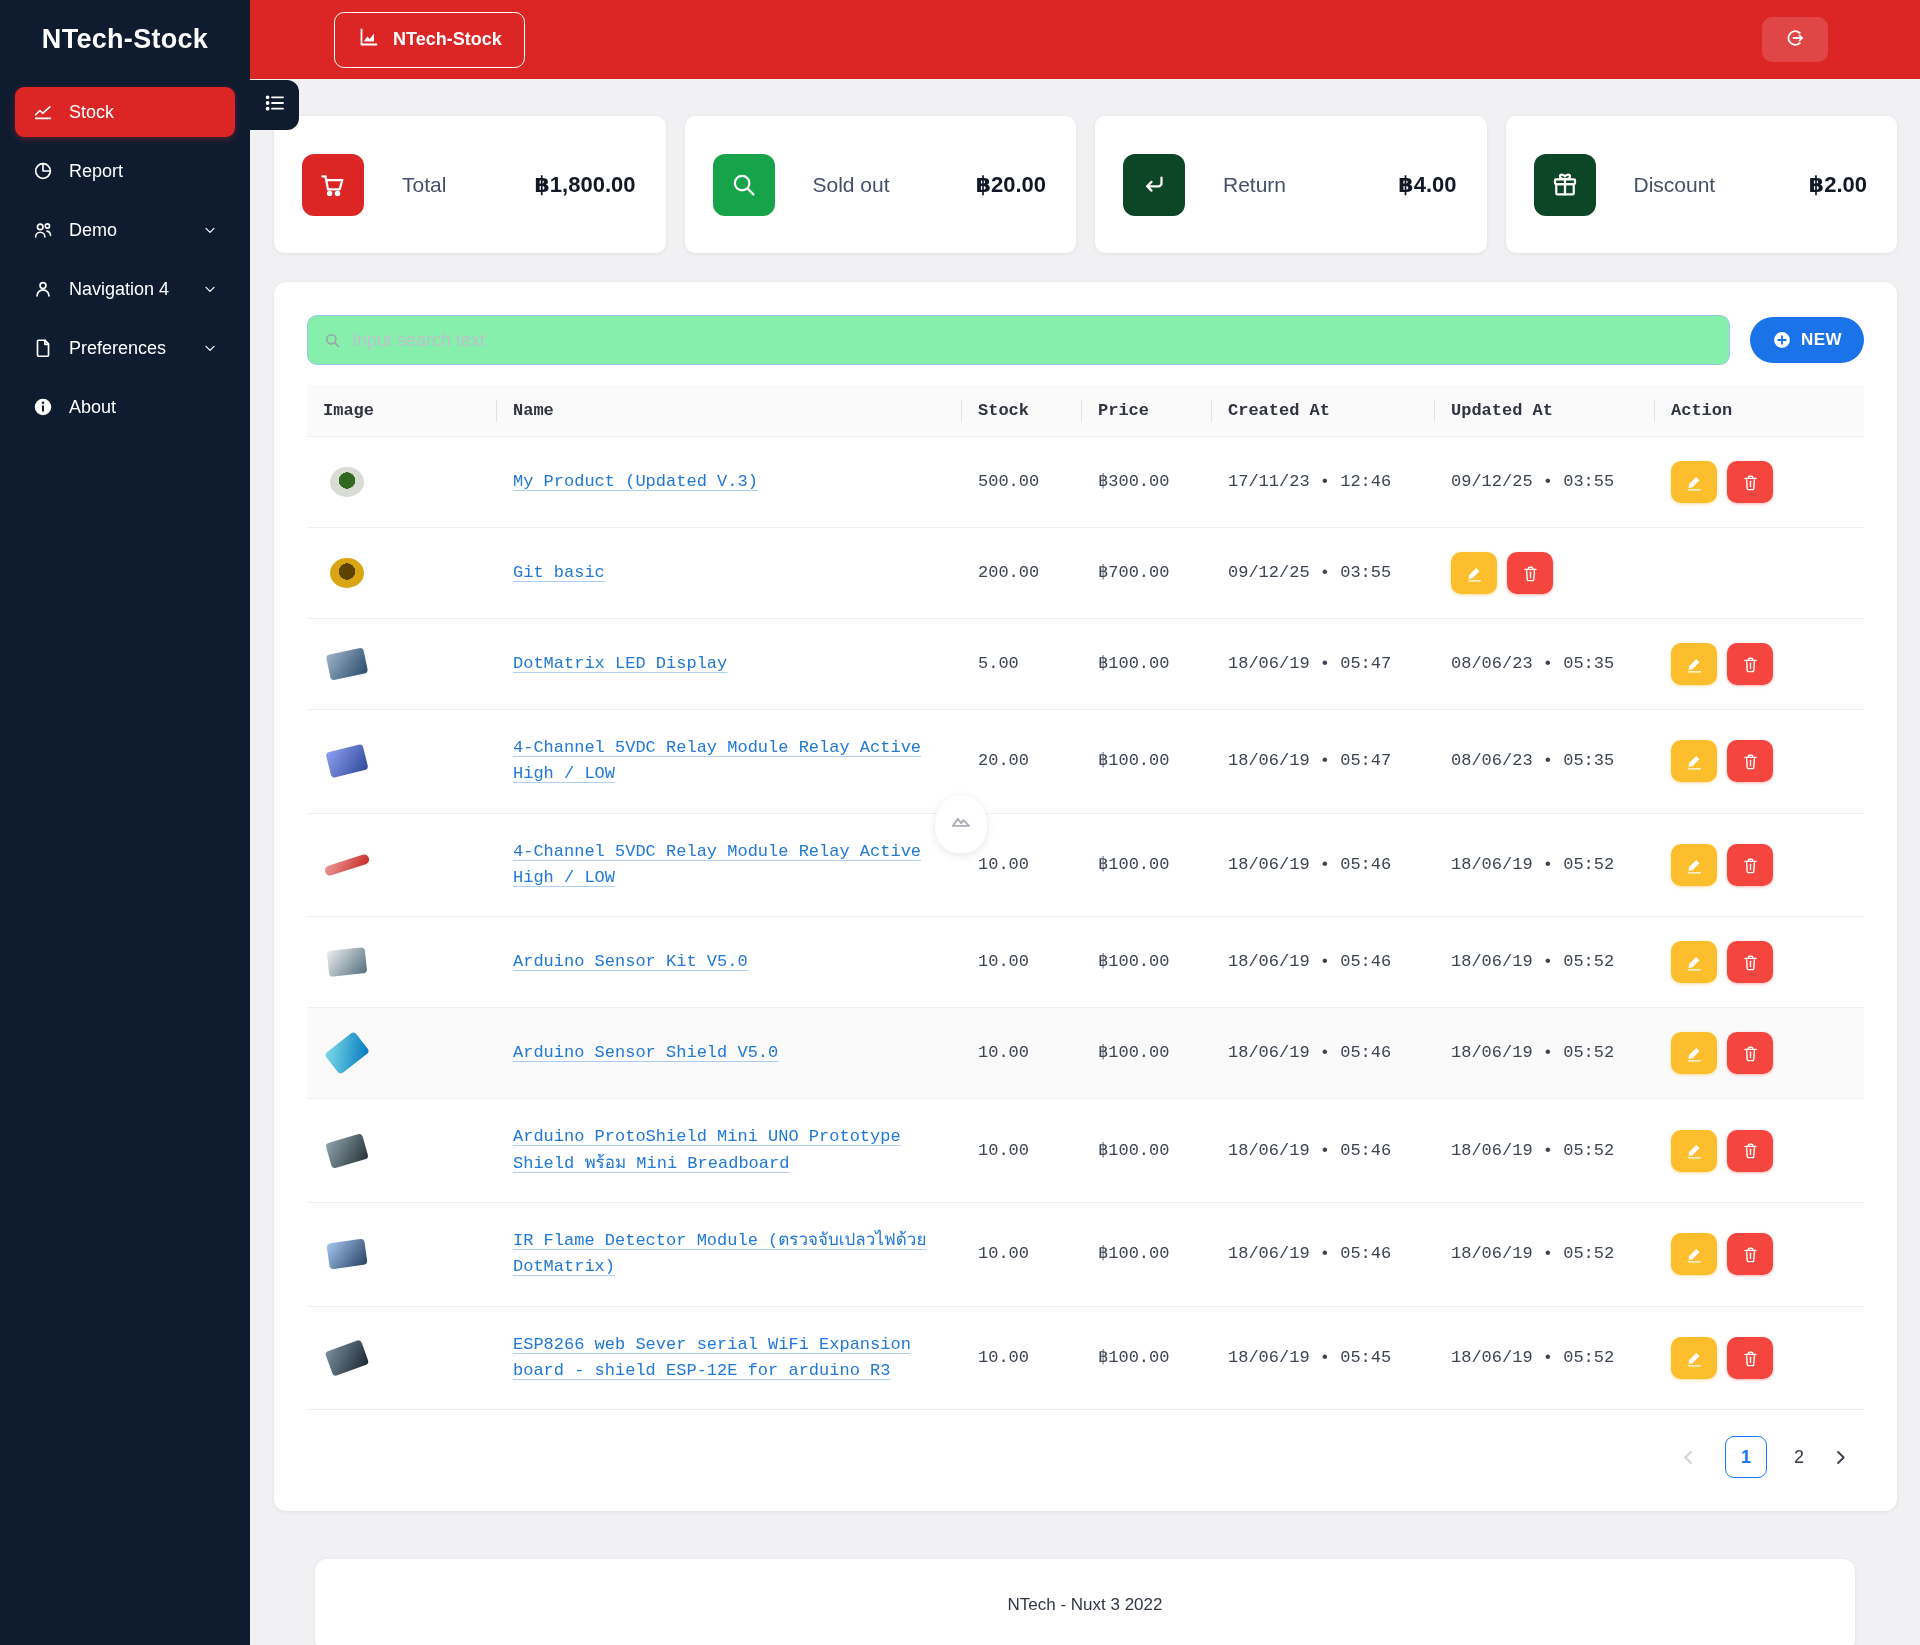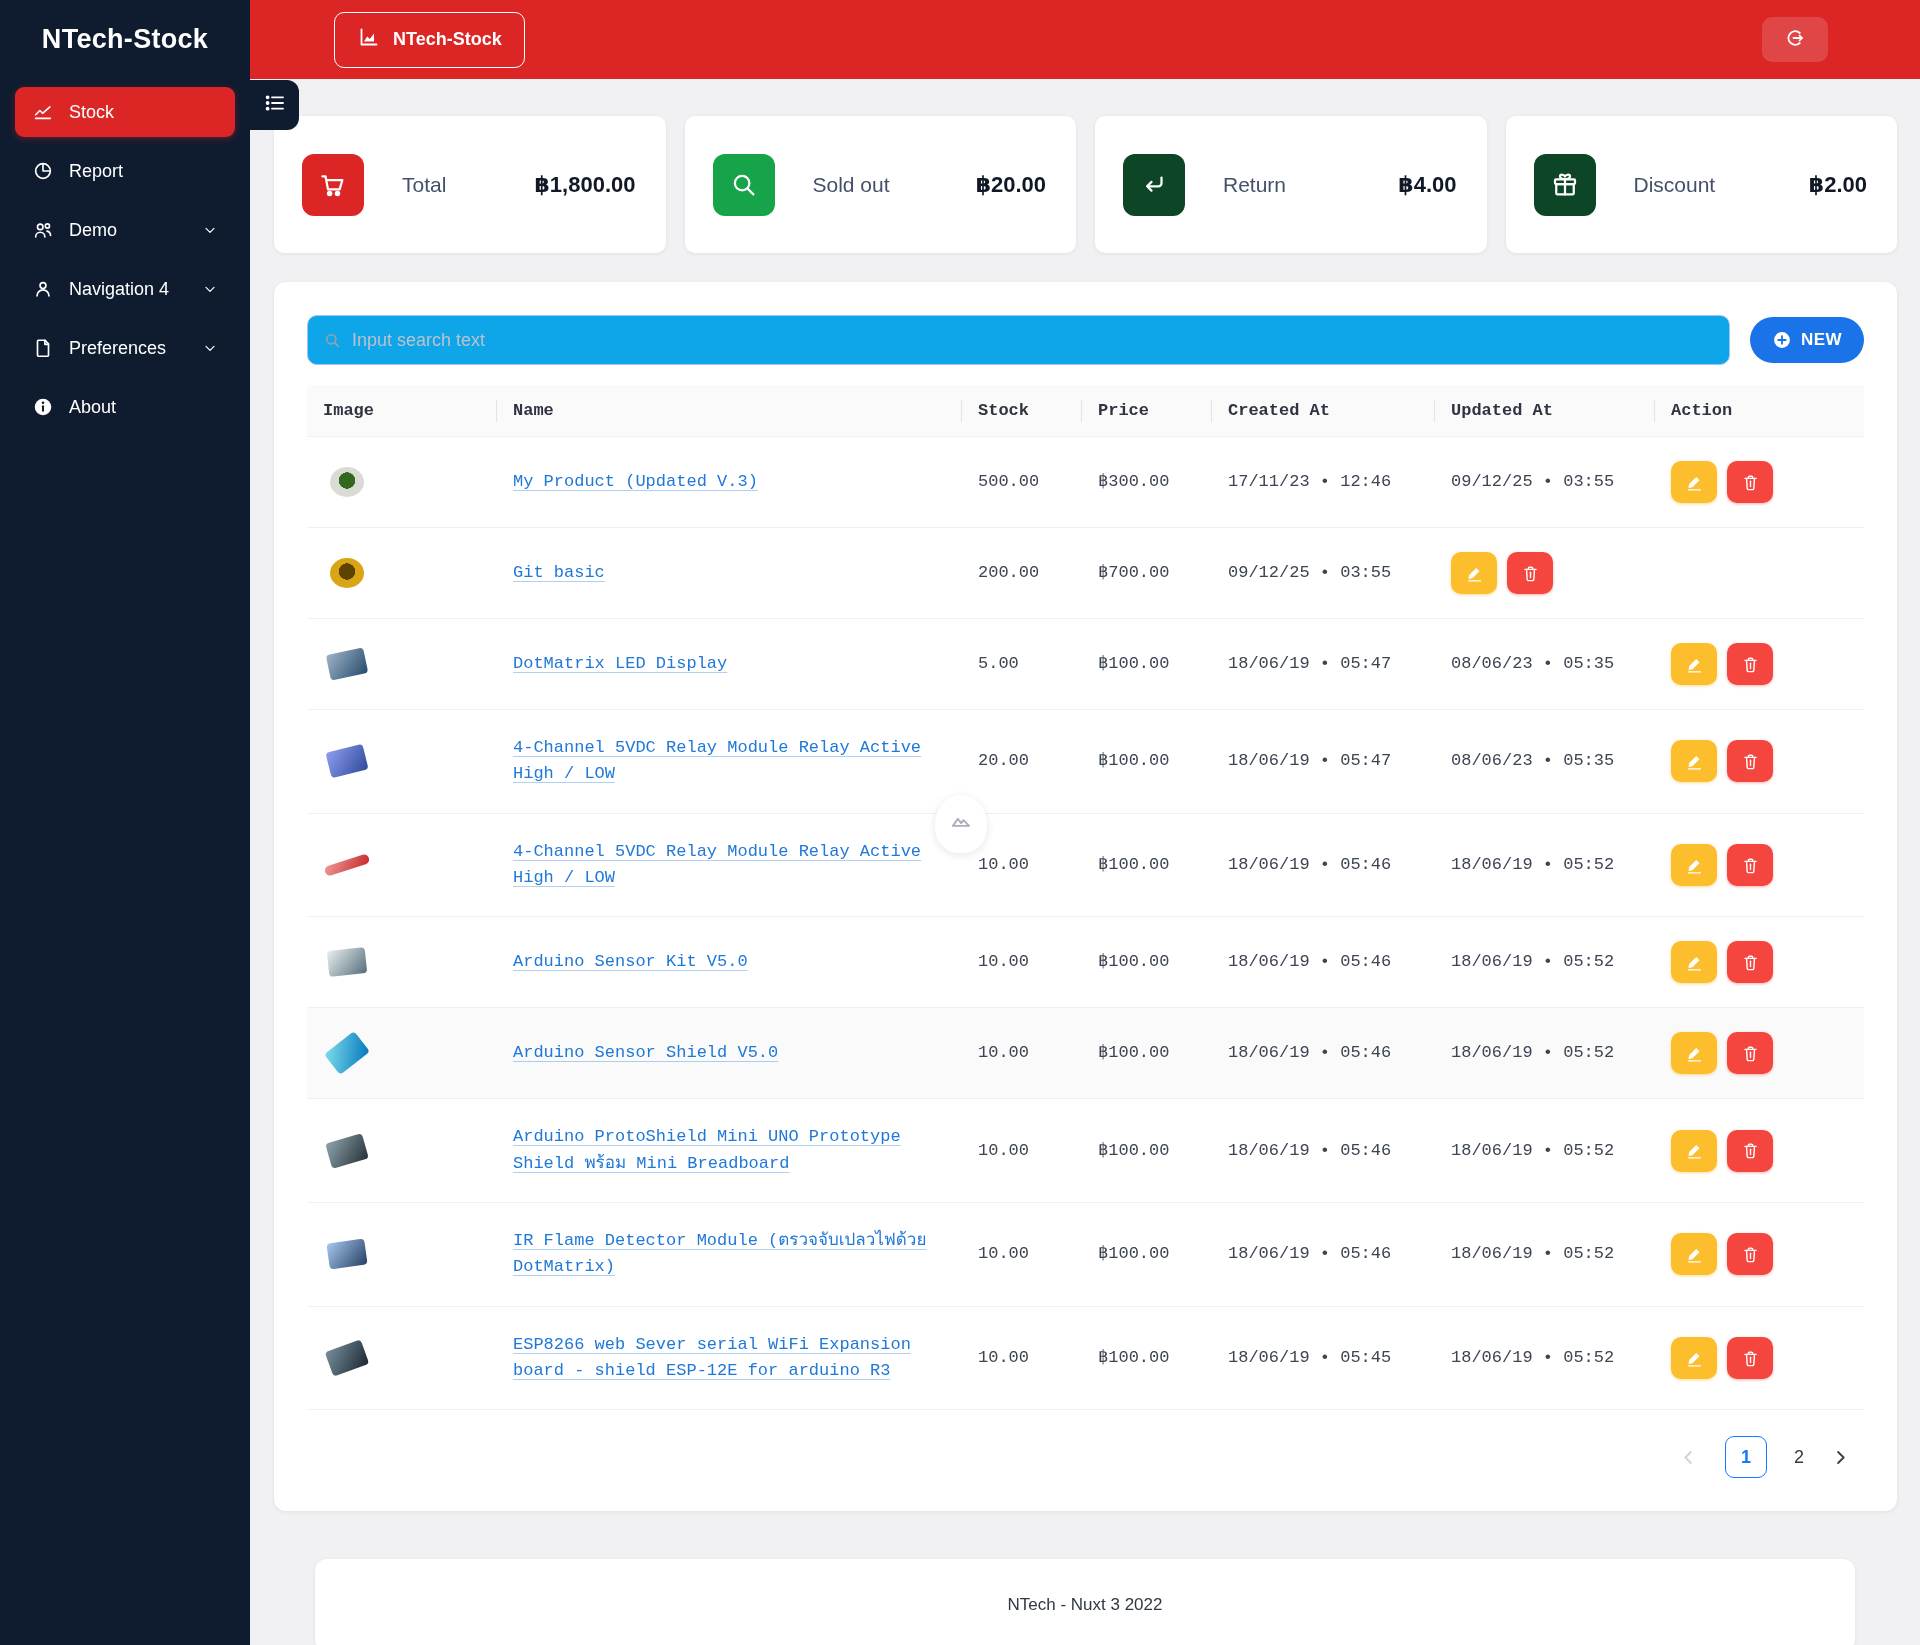--- a/index.html
+++ b/index.html
@@ -46,21 +46,21 @@
   .stat-icon { width:62px; height:62px; border-radius:12px; display:flex; align-items:center; justify-content:center; flex:none; }
   .stat-icon svg { width:30px; height:30px; }
   .stat-label { margin-left:38px; font-size:21px; color:#44506b; }
   .stat-value { margin-left:auto; font-size:22px; font-weight:bold; color:#111826; }
 
   
   .panel { background:#fff; border-radius:12px; margin-top:29px; padding:33px;
            box-shadow:0 1px 4px rgba(15,28,48,.07); position:relative; }
   .toolbar { display:flex; gap:20px; align-items:center; }
   .search-box { flex:1; height:50px; border:1px solid #9ec5f2; border-radius:10px; display:flex;
-                align-items:center; padding:0 15px; gap:10px; background:#0ea5e9; }
+                align-items:center; padding:0 15px; gap:10px; background:#86efac; }
   .search-box svg { width:19px; height:19px; flex:none; }
   .search-box input { border:none; outline:none; flex:1; font-size:18px; color:#333;
                       font-family:"Liberation Sans","DejaVu Sans",sans-serif; background:transparent; }
   .search-box input::placeholder { color:#bcc2cb; }
   .new-btn { width:114px; height:46px; border-radius:23px; background:#1a73e8; color:#fff; border:none;
              display:flex; gap:9px; align-items:center; justify-content:center; font-size:17px;
              font-weight:bold; cursor:pointer; letter-spacing:.4px; }
   .new-btn svg { width:20px; height:20px; }
 
   

